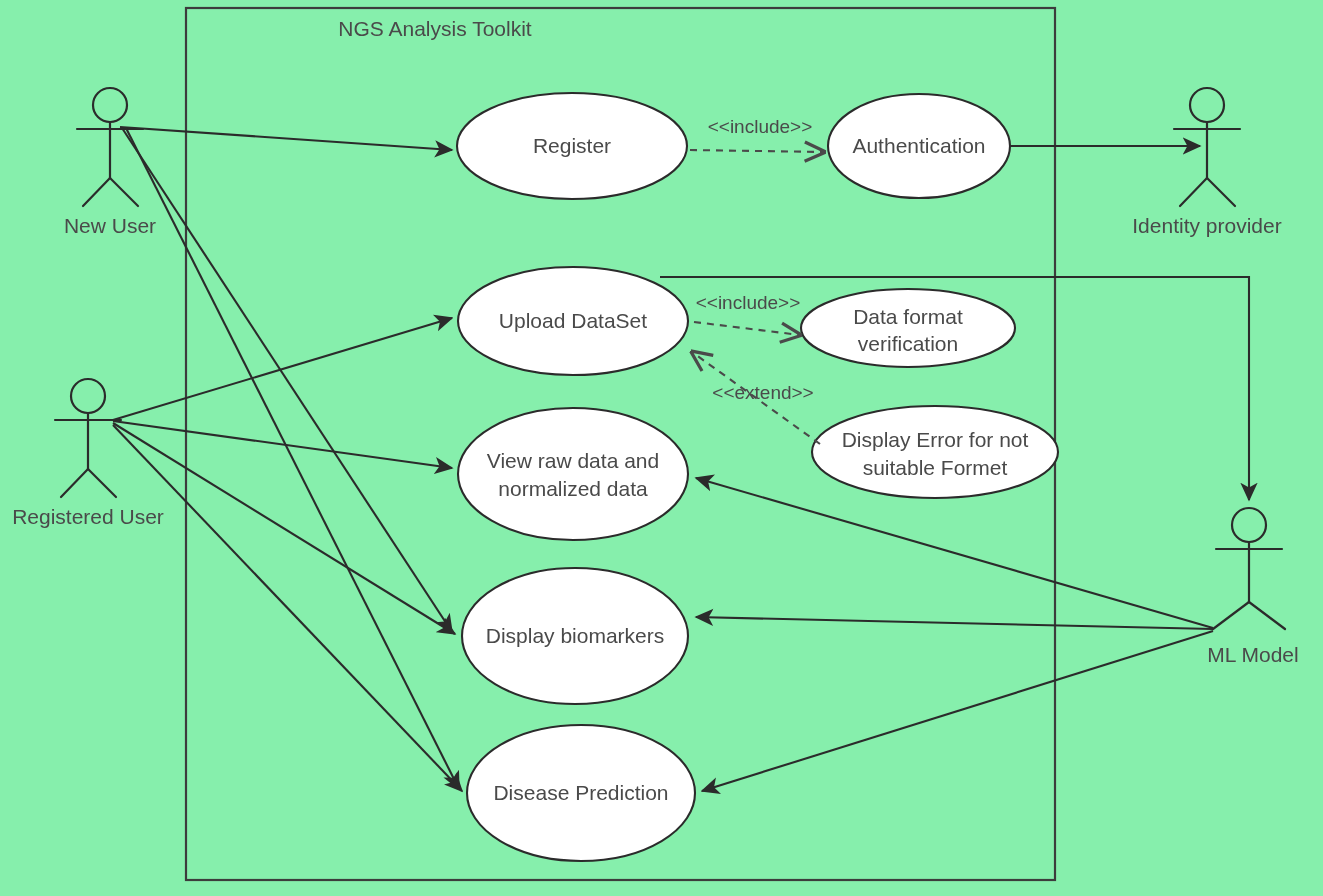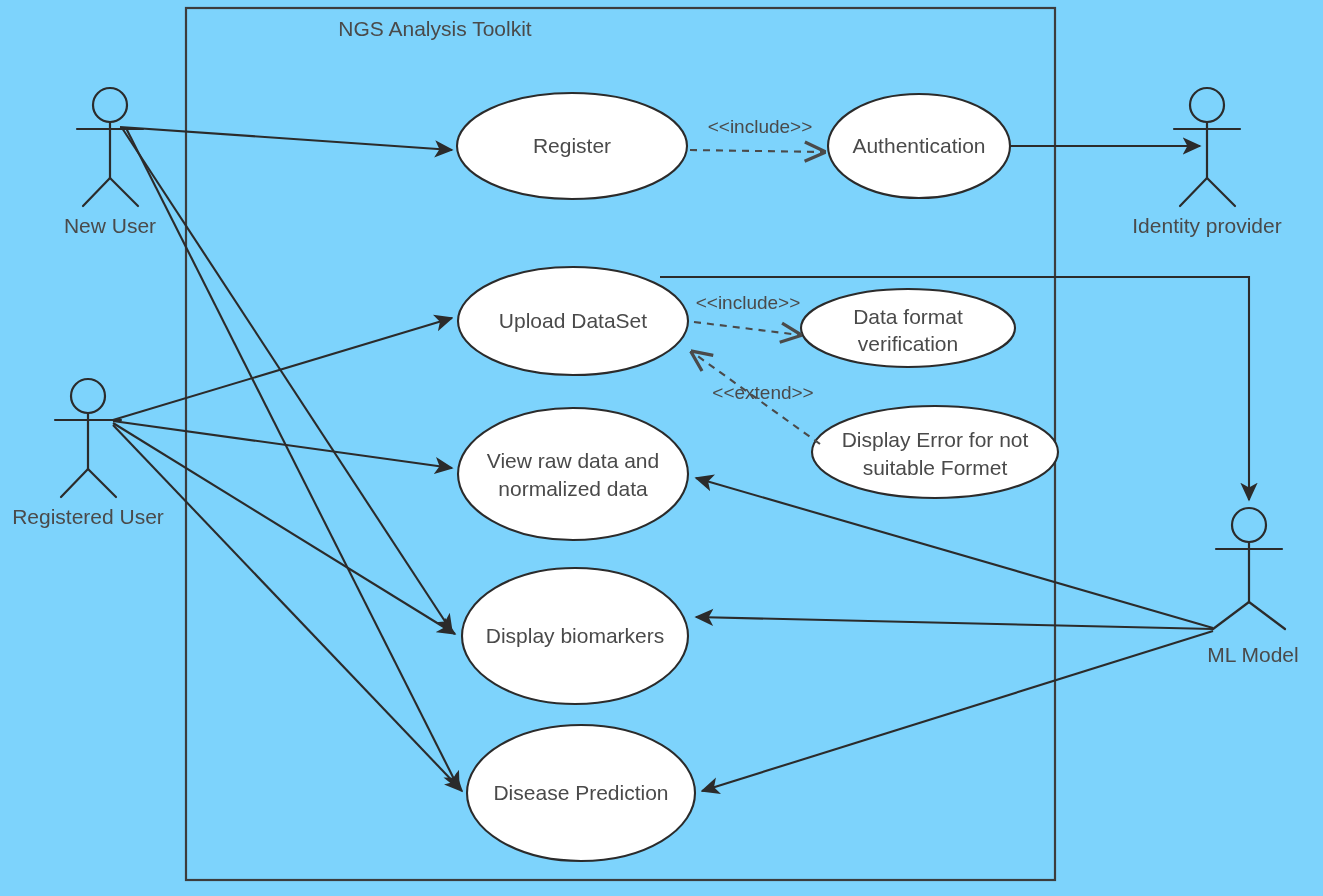--- a/index.html
+++ b/index.html
@@ -4,21 +4,21 @@
 <style>
   html, body {
     margin: 0;
     padding: 0;
     background: #ffffff;
   }
   #canvas {
     position: relative;
     width: 1323px;
     height: 896px;
-    background: #7dd3fc;
+    background: #86efac;
     font-family: "Liberation Sans", sans-serif;
   }
   svg#diagram {
     display: block;
     width: 1323px;
     height: 896px;
   }
   .boundary-rect {
     fill: none;
     stroke: #3c3c3c;

